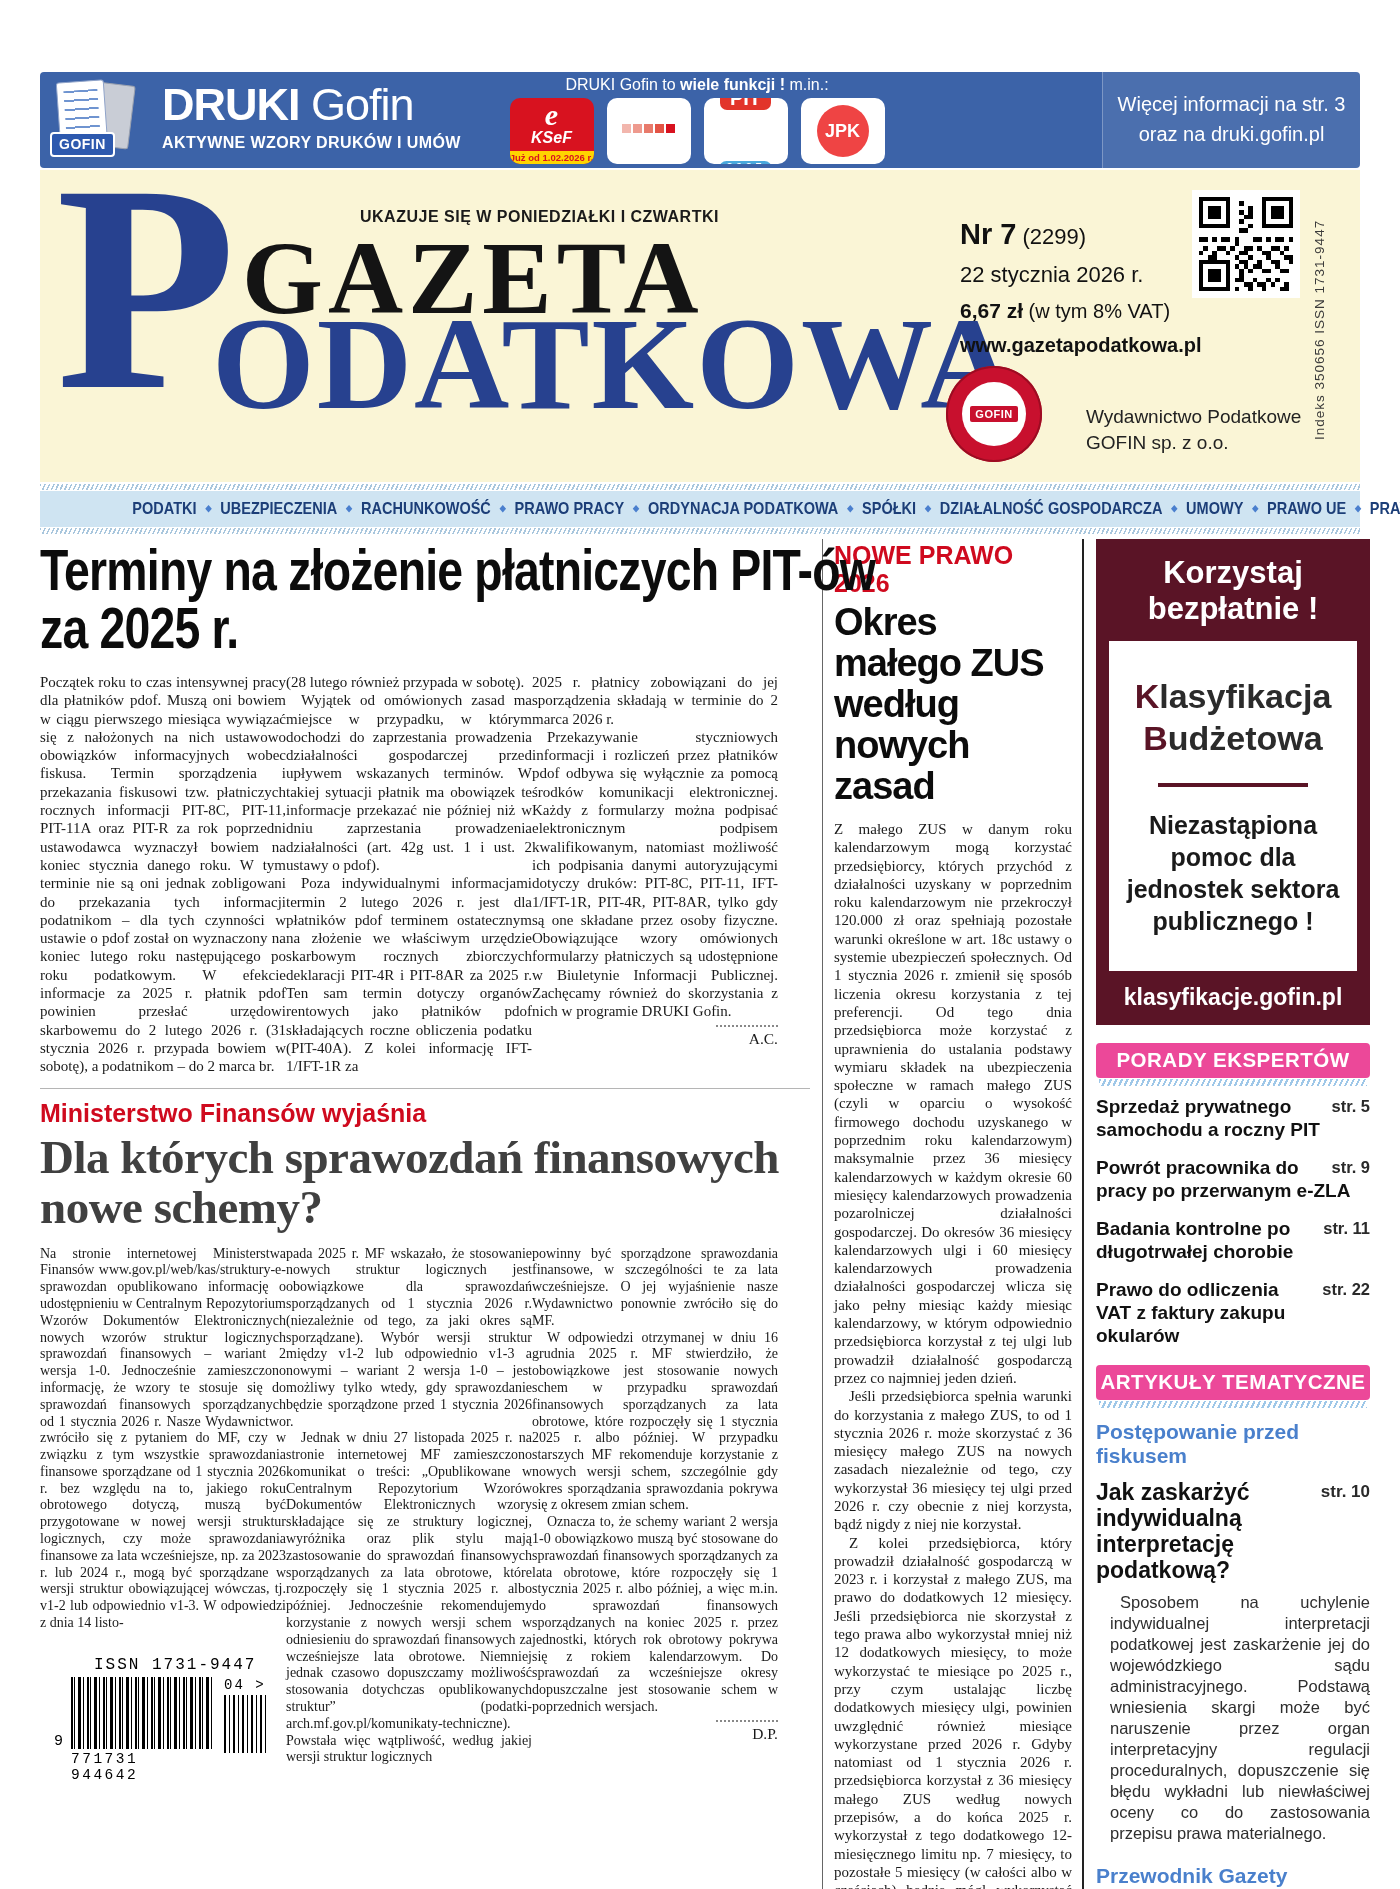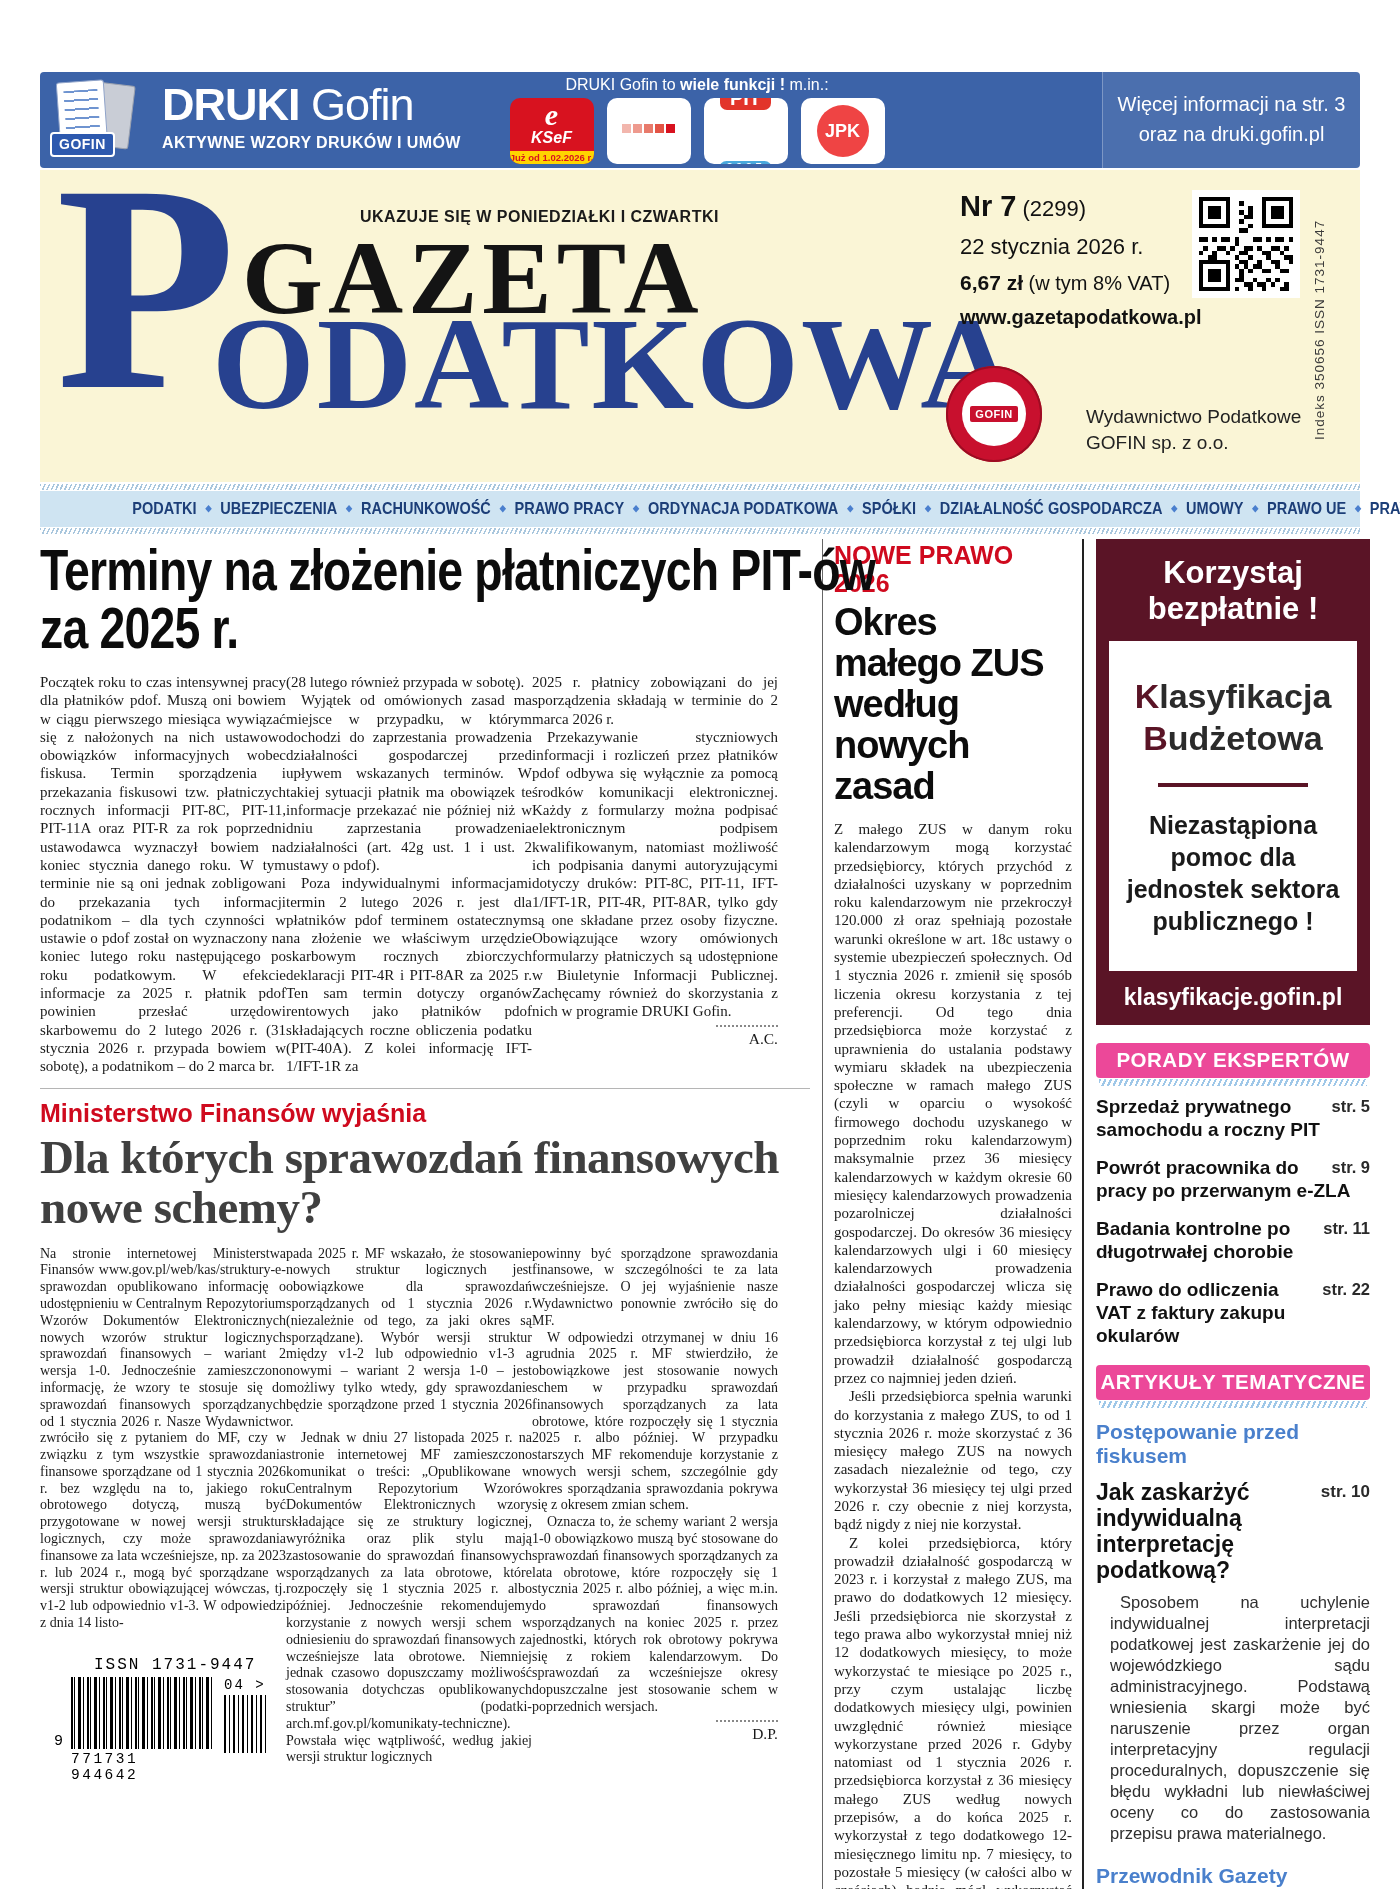--- a/index.html
+++ b/index.html
@@ -39,21 +39,21 @@
   .more-info { position:absolute; right:0; top:0; bottom:0; width:258px; background:rgba(255,255,255,.08); border-left:1px solid rgba(255,255,255,.28); border-radius:0 4px 4px 0; text-align:center; padding-top:17px; }
   .more-info div { font:400 20px/30px "Liberation Sans",sans-serif; }
   .more-info .mi-b { font-weight:400; }
 
   
   .masthead { position:relative; height:312px; background:#faf5d6; margin-top:2px; }
   .big-p { position:absolute; left:16px; top:-30px; font:700 295px/295px "Liberation Serif",serif; color:#27418f; }
   .schedule { position:absolute; left:320px; top:38px; font:700 16px/18px "Liberation Sans",sans-serif; color:#1a1a1a; letter-spacing:.5px; }
   .gazeta { position:absolute; left:202px; top:56px; font:600 104px/104px "Liberation Serif",serif; color:#141414; letter-spacing:5px; }
   .odatkowa { position:absolute; left:172px; top:128px; font:600 132px/132px "Liberation Serif",serif; color:#27418f; letter-spacing:2px; }
-  .issue-block { position:absolute; left:920px; top:20px; font-family:"Liberation Sans",sans-serif; color:#111; }
+  .issue-block { position:absolute; left:920px; top:48px; font-family:"Liberation Sans",sans-serif; color:#111; }
   .issue-row { margin-bottom:11px; white-space:nowrap; }
   .issue-nr { font-weight:800; font-size:29px; }
   .issue-paren { font-size:22px; }
   .issue-date { font-size:22px; }
   .price-b { font-weight:800; font-size:21px; }
   .price-n { font-size:20px; }
   .site { font-weight:800; font-size:20px; }
   .qr { position:absolute; left:1152px; top:20px; width:108px; height:108px; background:#fff; padding:7px; }
   .issn-vert { position:absolute; left:1272px; top:30px; height:260px; writing-mode:vertical-rl; transform:rotate(180deg); font:400 13.5px/16px "Liberation Sans",sans-serif; color:#3a3a3a; letter-spacing:1px; text-align:center; }
   .seal { position:absolute; left:906px; top:196px; width:96px; height:96px; border-radius:50%; background:#c8102e; display:flex; align-items:center; justify-content:center; box-shadow:0 0 0 2px #9c0c22 inset; }

